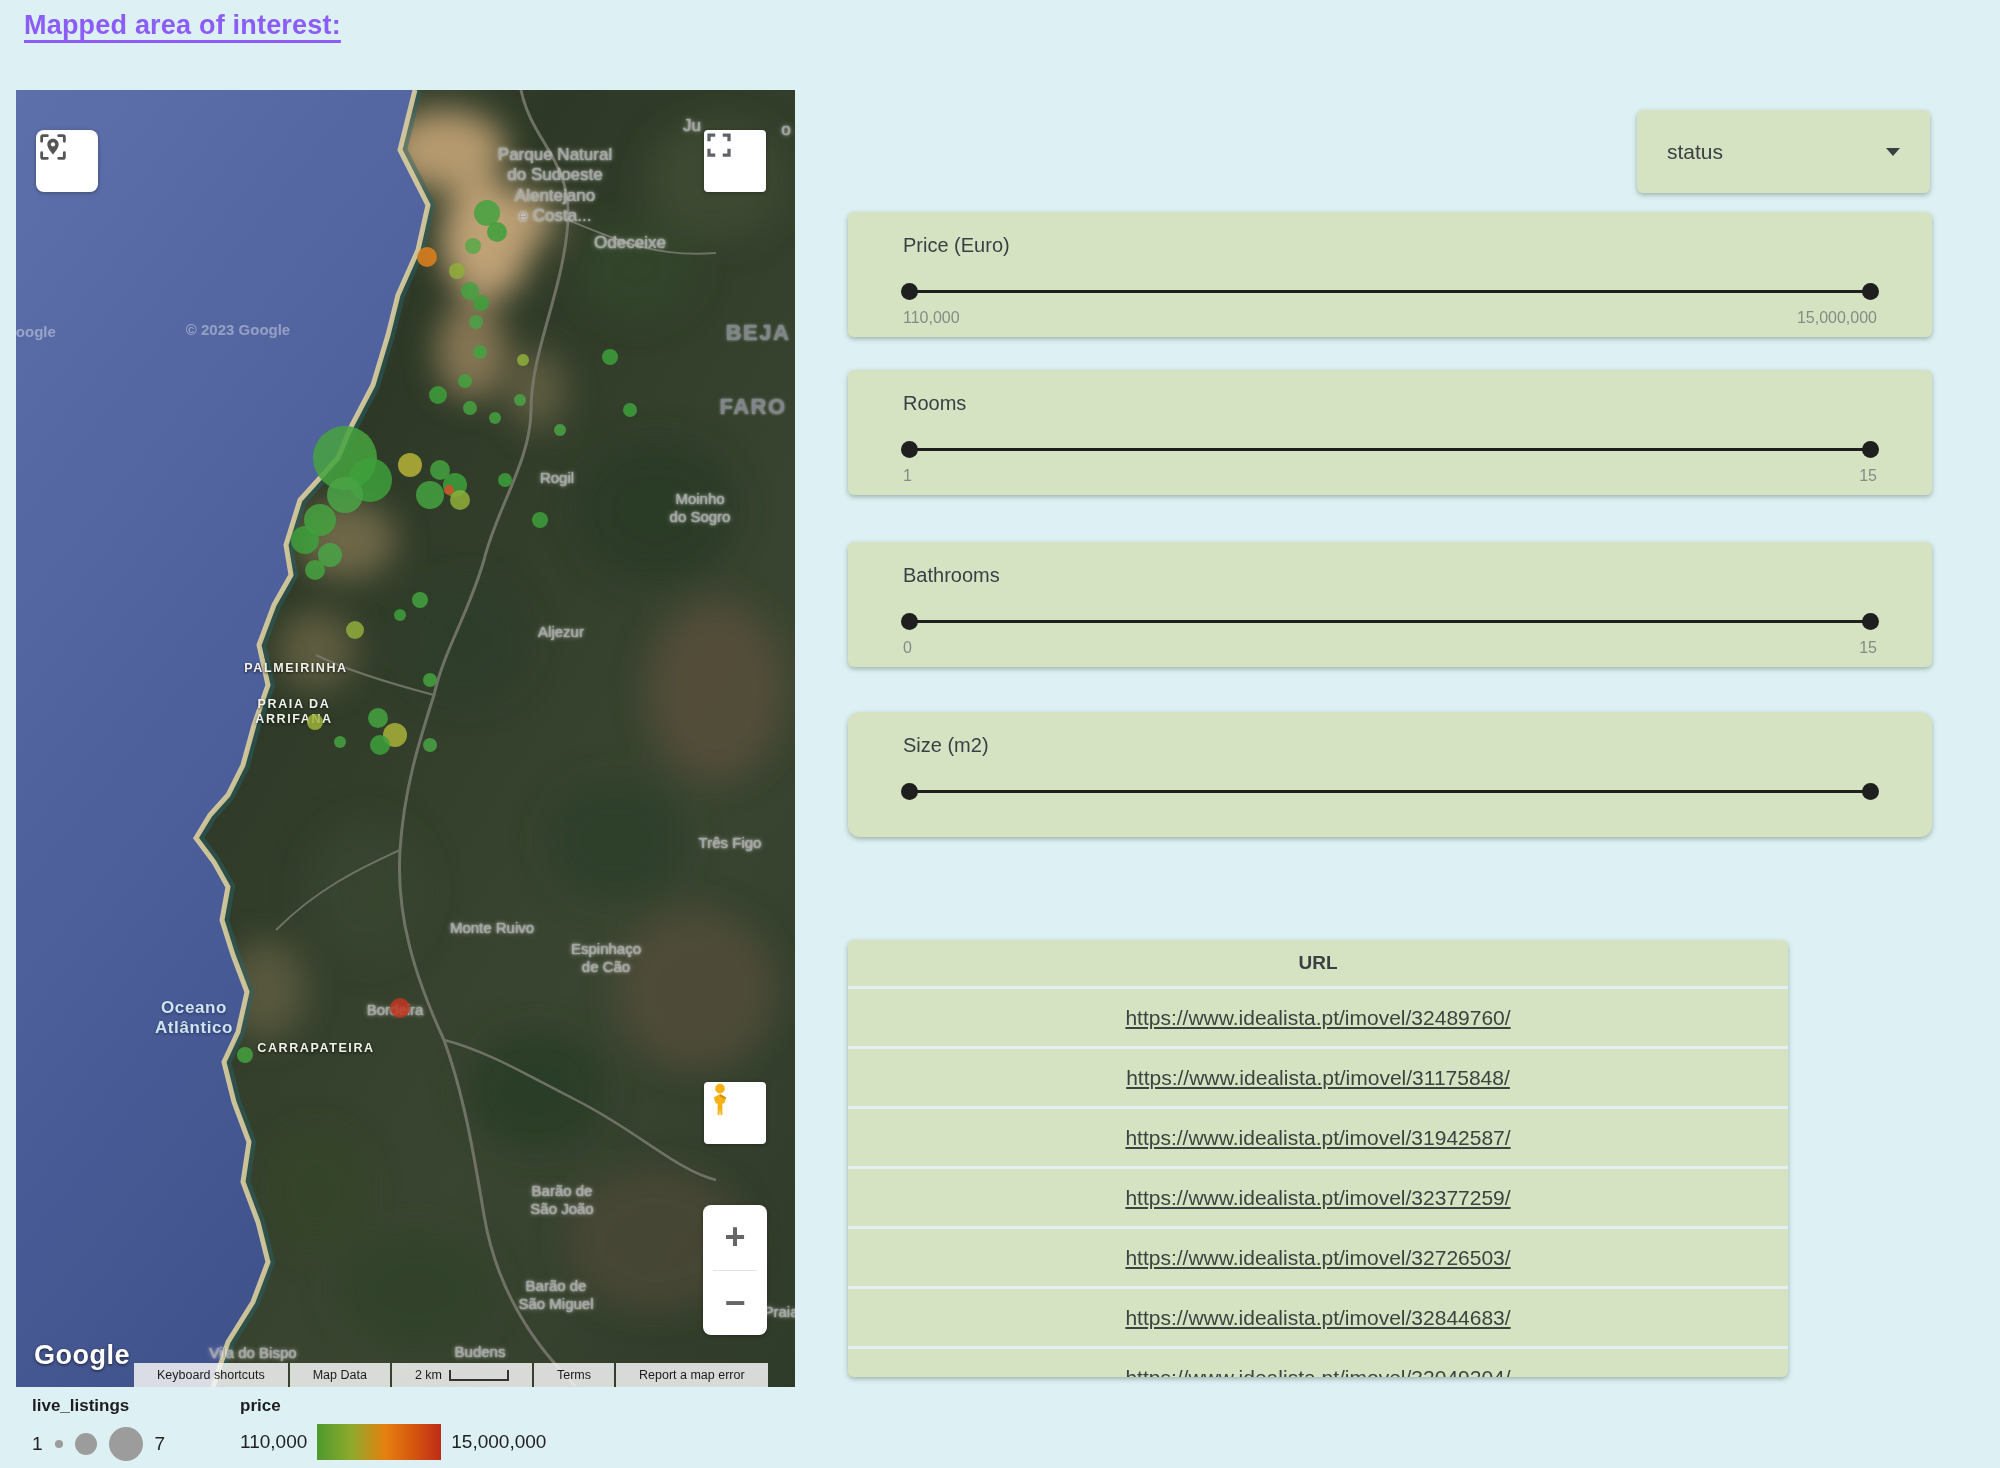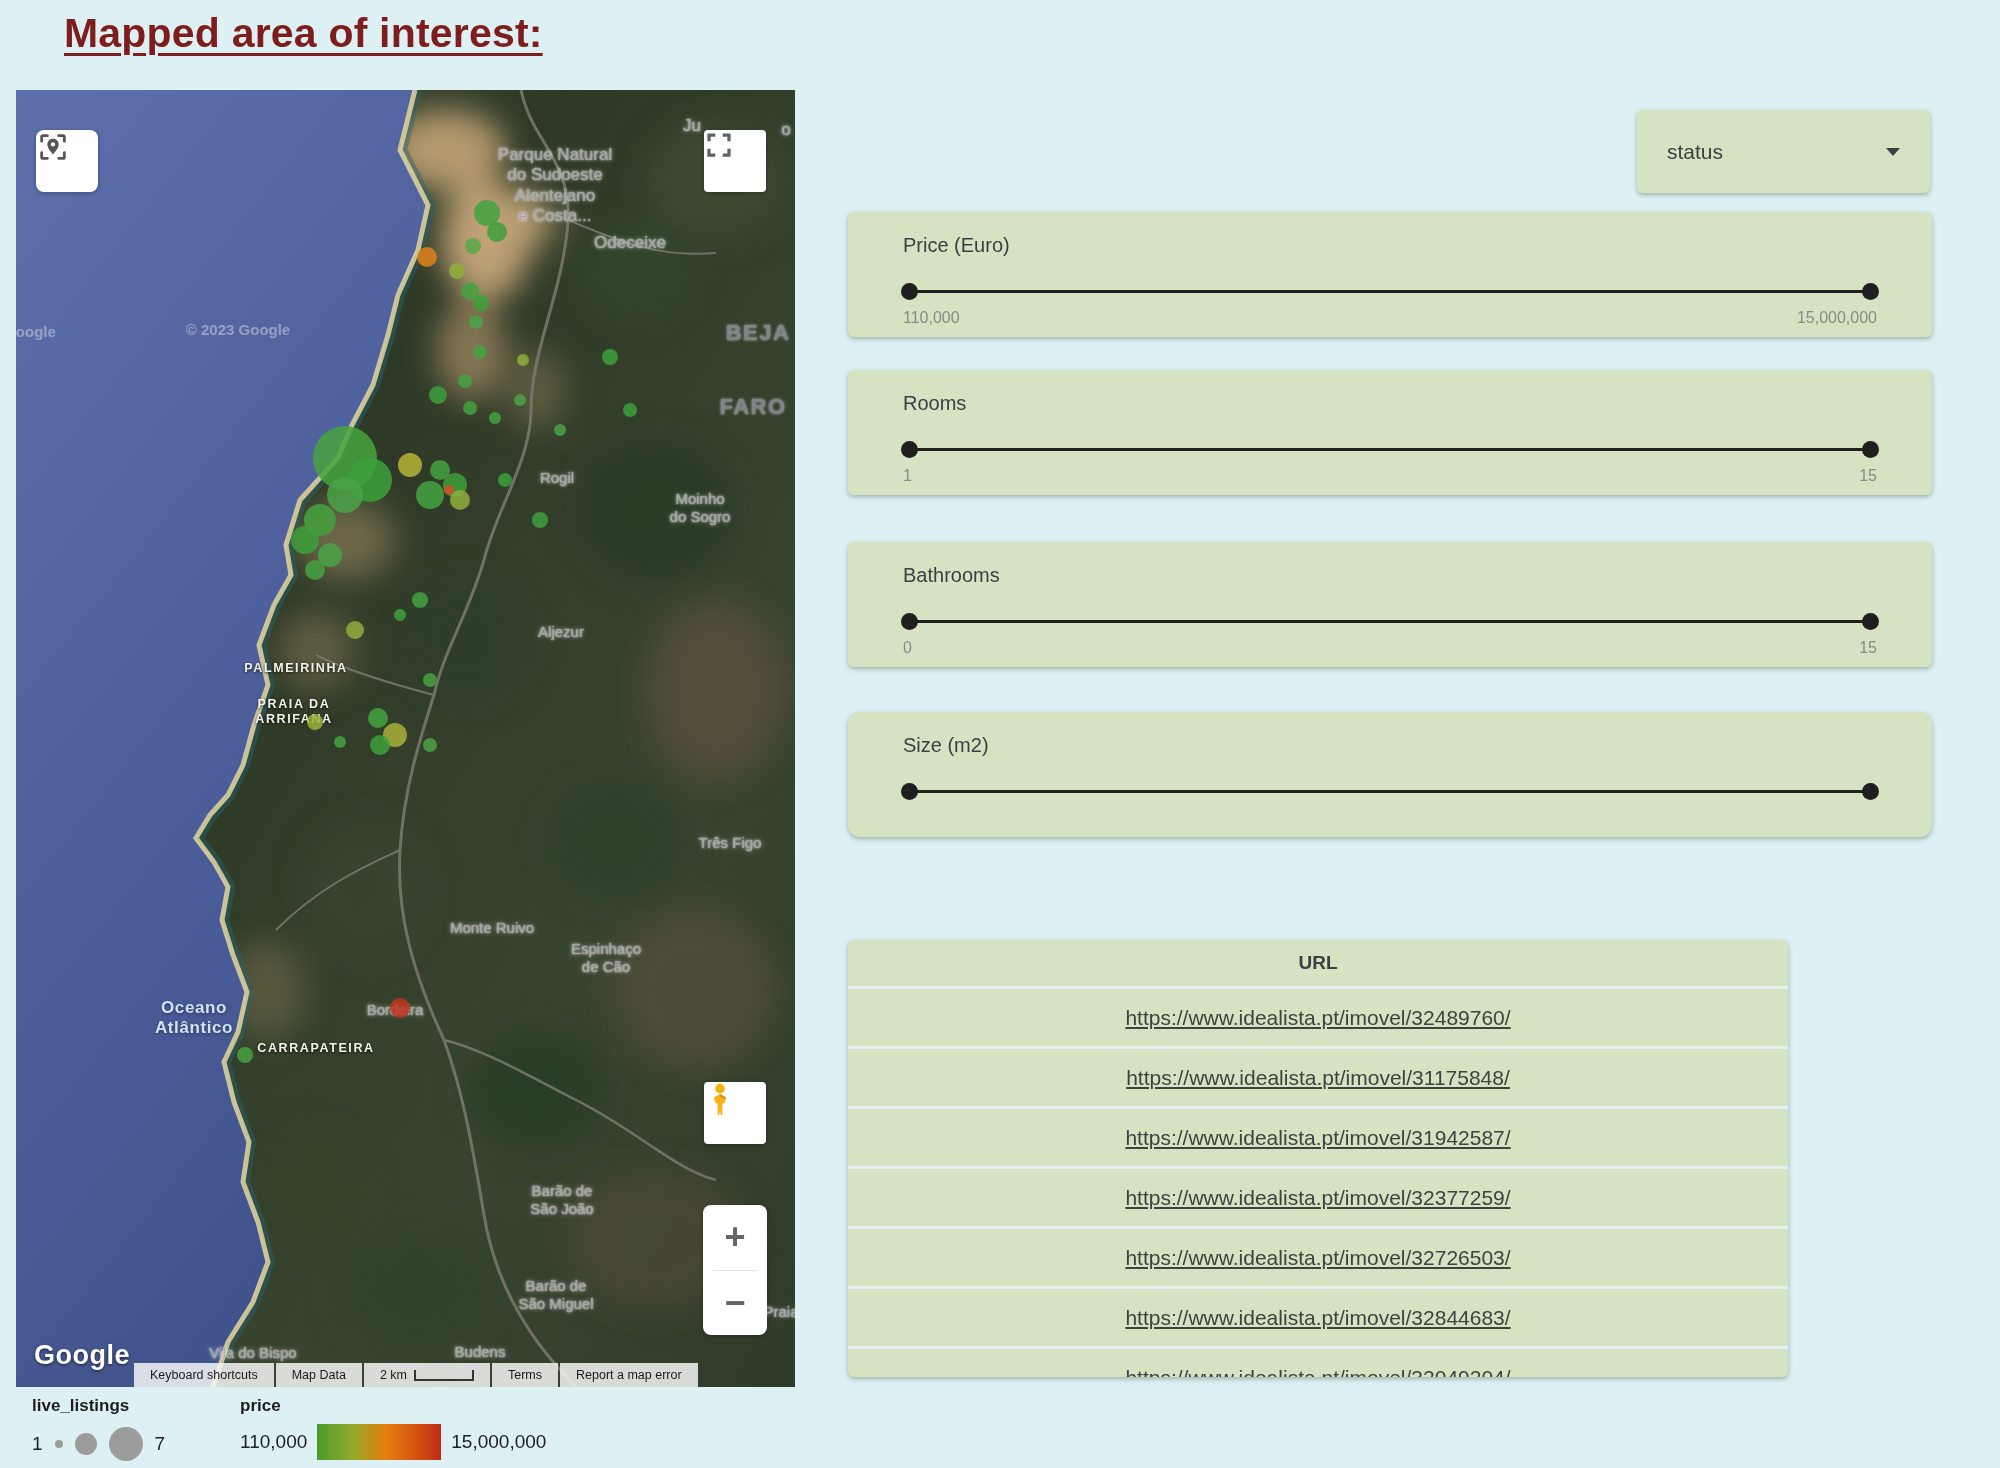--- a/index.html
+++ b/index.html
@@ -5,24 +5,23 @@
   html,body{margin:0;padding:0;}
   body{
     width:2000px;height:1468px;position:relative;
     background:#ddf1f4;
     font-family:"Liberation Sans",sans-serif;
     overflow:hidden;
   }
   
   #page-title{
     position:absolute;left:24px;top:10px;
-    font-size:41px;font-weight:800;color:#7f1d1d;
+    font-size:27px;font-weight:800;color:#8b5cf6;
     text-decoration:underline;text-decoration-thickness:3px;text-underline-offset:6px;
     letter-spacing:.2px;
-    margin-left:40px;
   }
   
   #map{
     position:absolute;left:16px;top:90px;width:779px;height:1297px;
     overflow:hidden;background:#333d2b;
   }
   #map svg{position:absolute;left:0;top:0;}
   #labels-layer,#dots-layer{position:absolute;left:0;top:0;width:100%;height:100%;pointer-events:none;}
   .mlabel{
     position:absolute;transform:translate(-50%,-50%);
@@ -60,21 +59,21 @@
   #google-logo{
     position:absolute;left:18px;top:1250px;color:#fff;font-size:27px;font-weight:600;
     letter-spacing:.5px;text-shadow:0 1px 3px rgba(0,0,0,.65);z-index:5;cursor:pointer;
   }
   #attribution{
     position:absolute;left:118px;bottom:0;height:24px;z-index:5;
     display:flex;align-items:stretch;gap:2px;font-size:12.5px;color:#1b1b1b;
   }
   .attr-chip{
     background:rgba(246,246,246,.85);display:flex;align-items:center;
-    padding:0 16px;white-space:nowrap;
+    padding:0 23px;white-space:nowrap;
   }
   #scale-bracket{display:inline-block;width:56px;height:9px;margin-left:7px;
     border:2px solid #333;border-top:none;}
   
   .sage-card{
     position:absolute;background:#d6e3c2;border-radius:6px;
     box-shadow:0 2px 5px rgba(80,100,80,.45);
   }
   #status-dd{
     left:1637px;top:110px;width:293px;height:83px;

